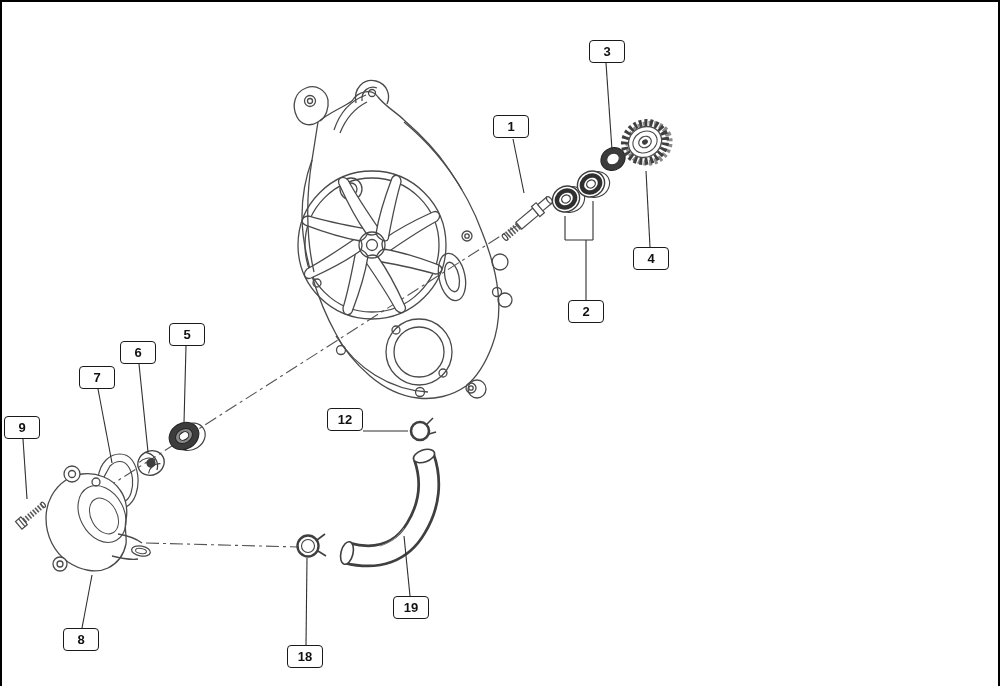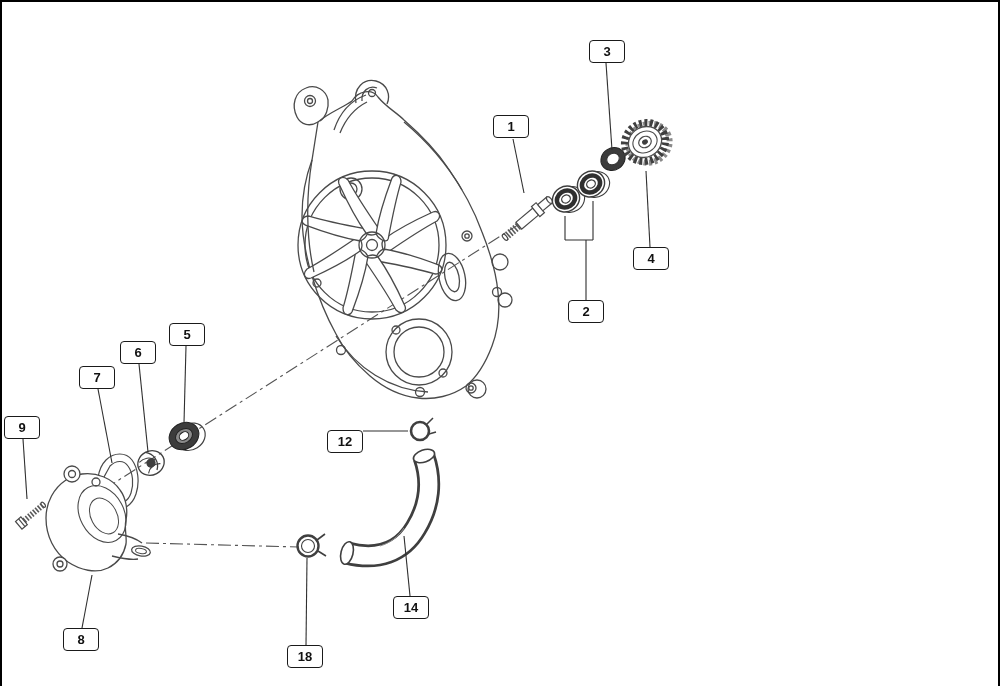--- a/index.html
+++ b/index.html
@@ -215,23 +215,23 @@
   <div class="callout" style="left:79px;top:366px">
       <span>7</span>
     </div>
   <div class="callout" style="left:63px;top:628px">
       <span>8</span>
     </div>
   <div class="callout" style="left:4px;top:416px">
       <span>9</span>
     </div>
   <div class="callout" style="left:393px;top:596px">
-      <span>14</span>
+      <span>19</span>
     </div>
   <div class="callout" style="left:287px;top:645px">
       <span>18</span>
     </div>
-  <div class="callout" style="left:327px;top:430px">
+  <div class="callout" style="left:327px;top:408px">
       <span>12</span>
     </div>
 
   <div class="frame"></div>
 </div>
 
 </body></html>

